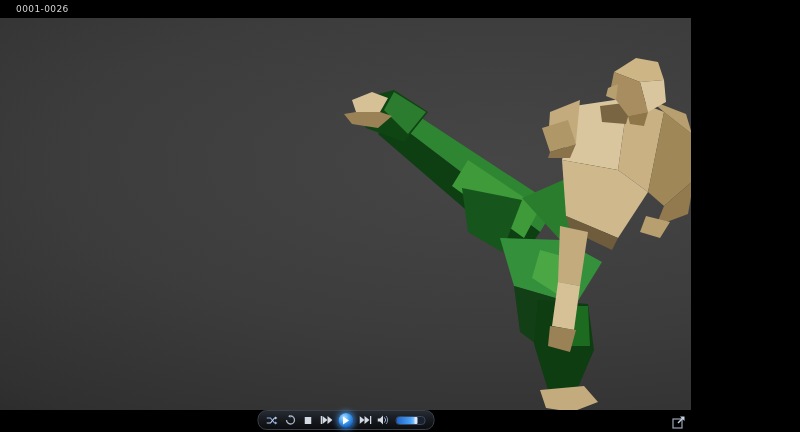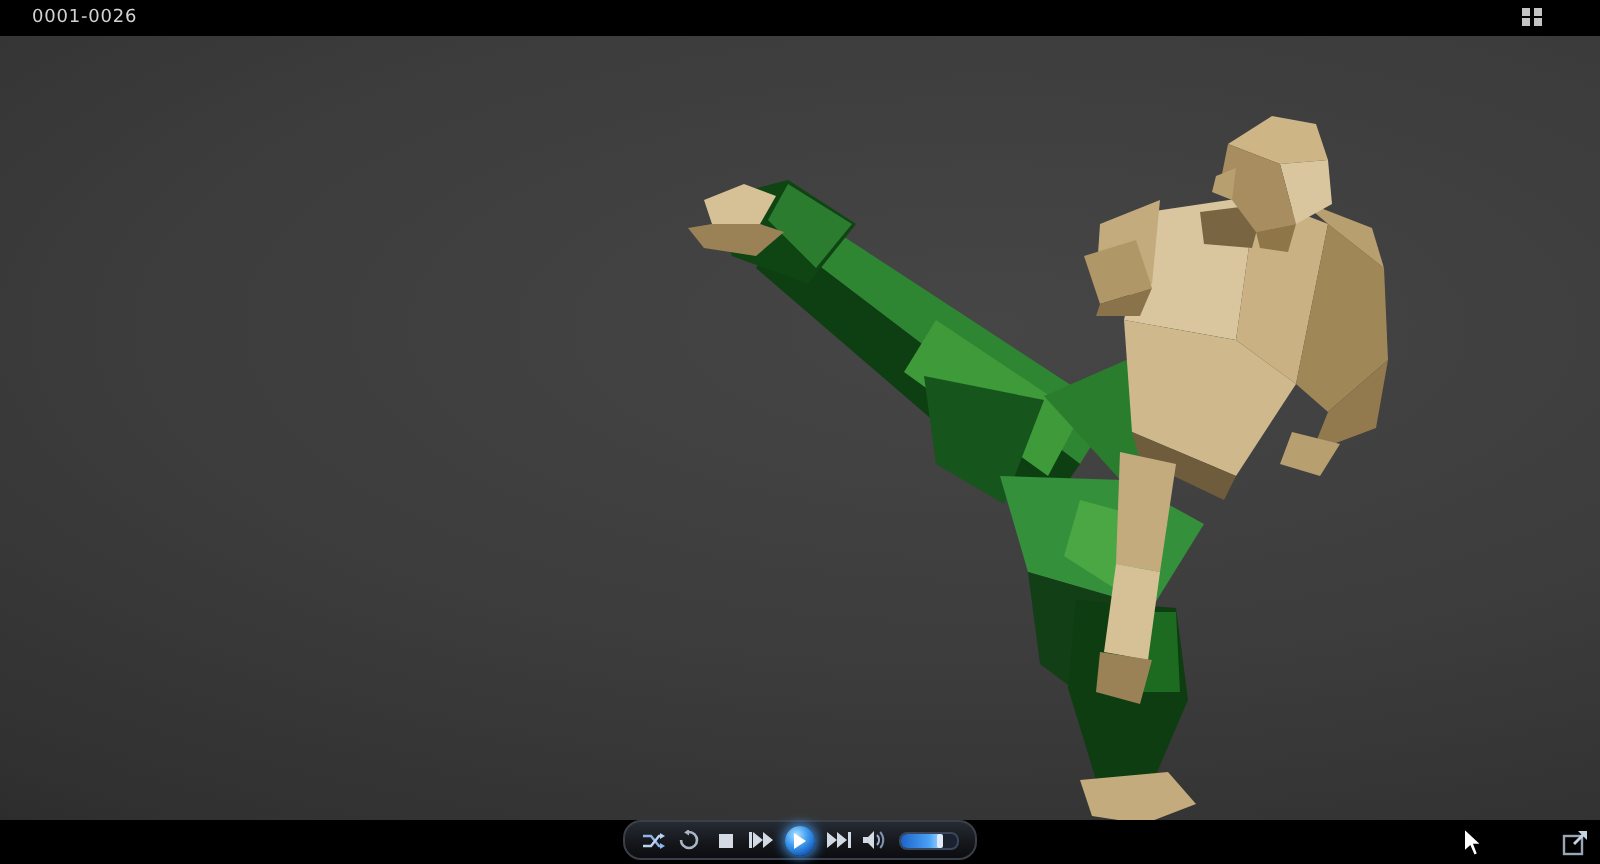--- a/index.html
+++ b/index.html
@@ -1,17 +1,17 @@
 <!DOCTYPE html>
 <html><head>
 <meta charset="utf-8">
 <style>
   html,body{margin:0;padding:0;background:#000;}
   .stage{
-    position:relative;width:800px;height:432px;overflow:hidden;
+    position:relative;width:691px;height:432px;overflow:hidden;
     background:#000;font-family:"Liberation Sans",sans-serif;
     -webkit-user-select:none;user-select:none;
   }
   
   .viewport{
     position:absolute;left:0;top:0;width:800px;height:432px;
     background:
       radial-gradient(130% 95% at 62% 38%, #464646 0%, #3c3c3c 42%, #303030 72%, #1d1d1d 96%);
   }
   .figure-svg{position:absolute;left:0;top:0;pointer-events:none;}

